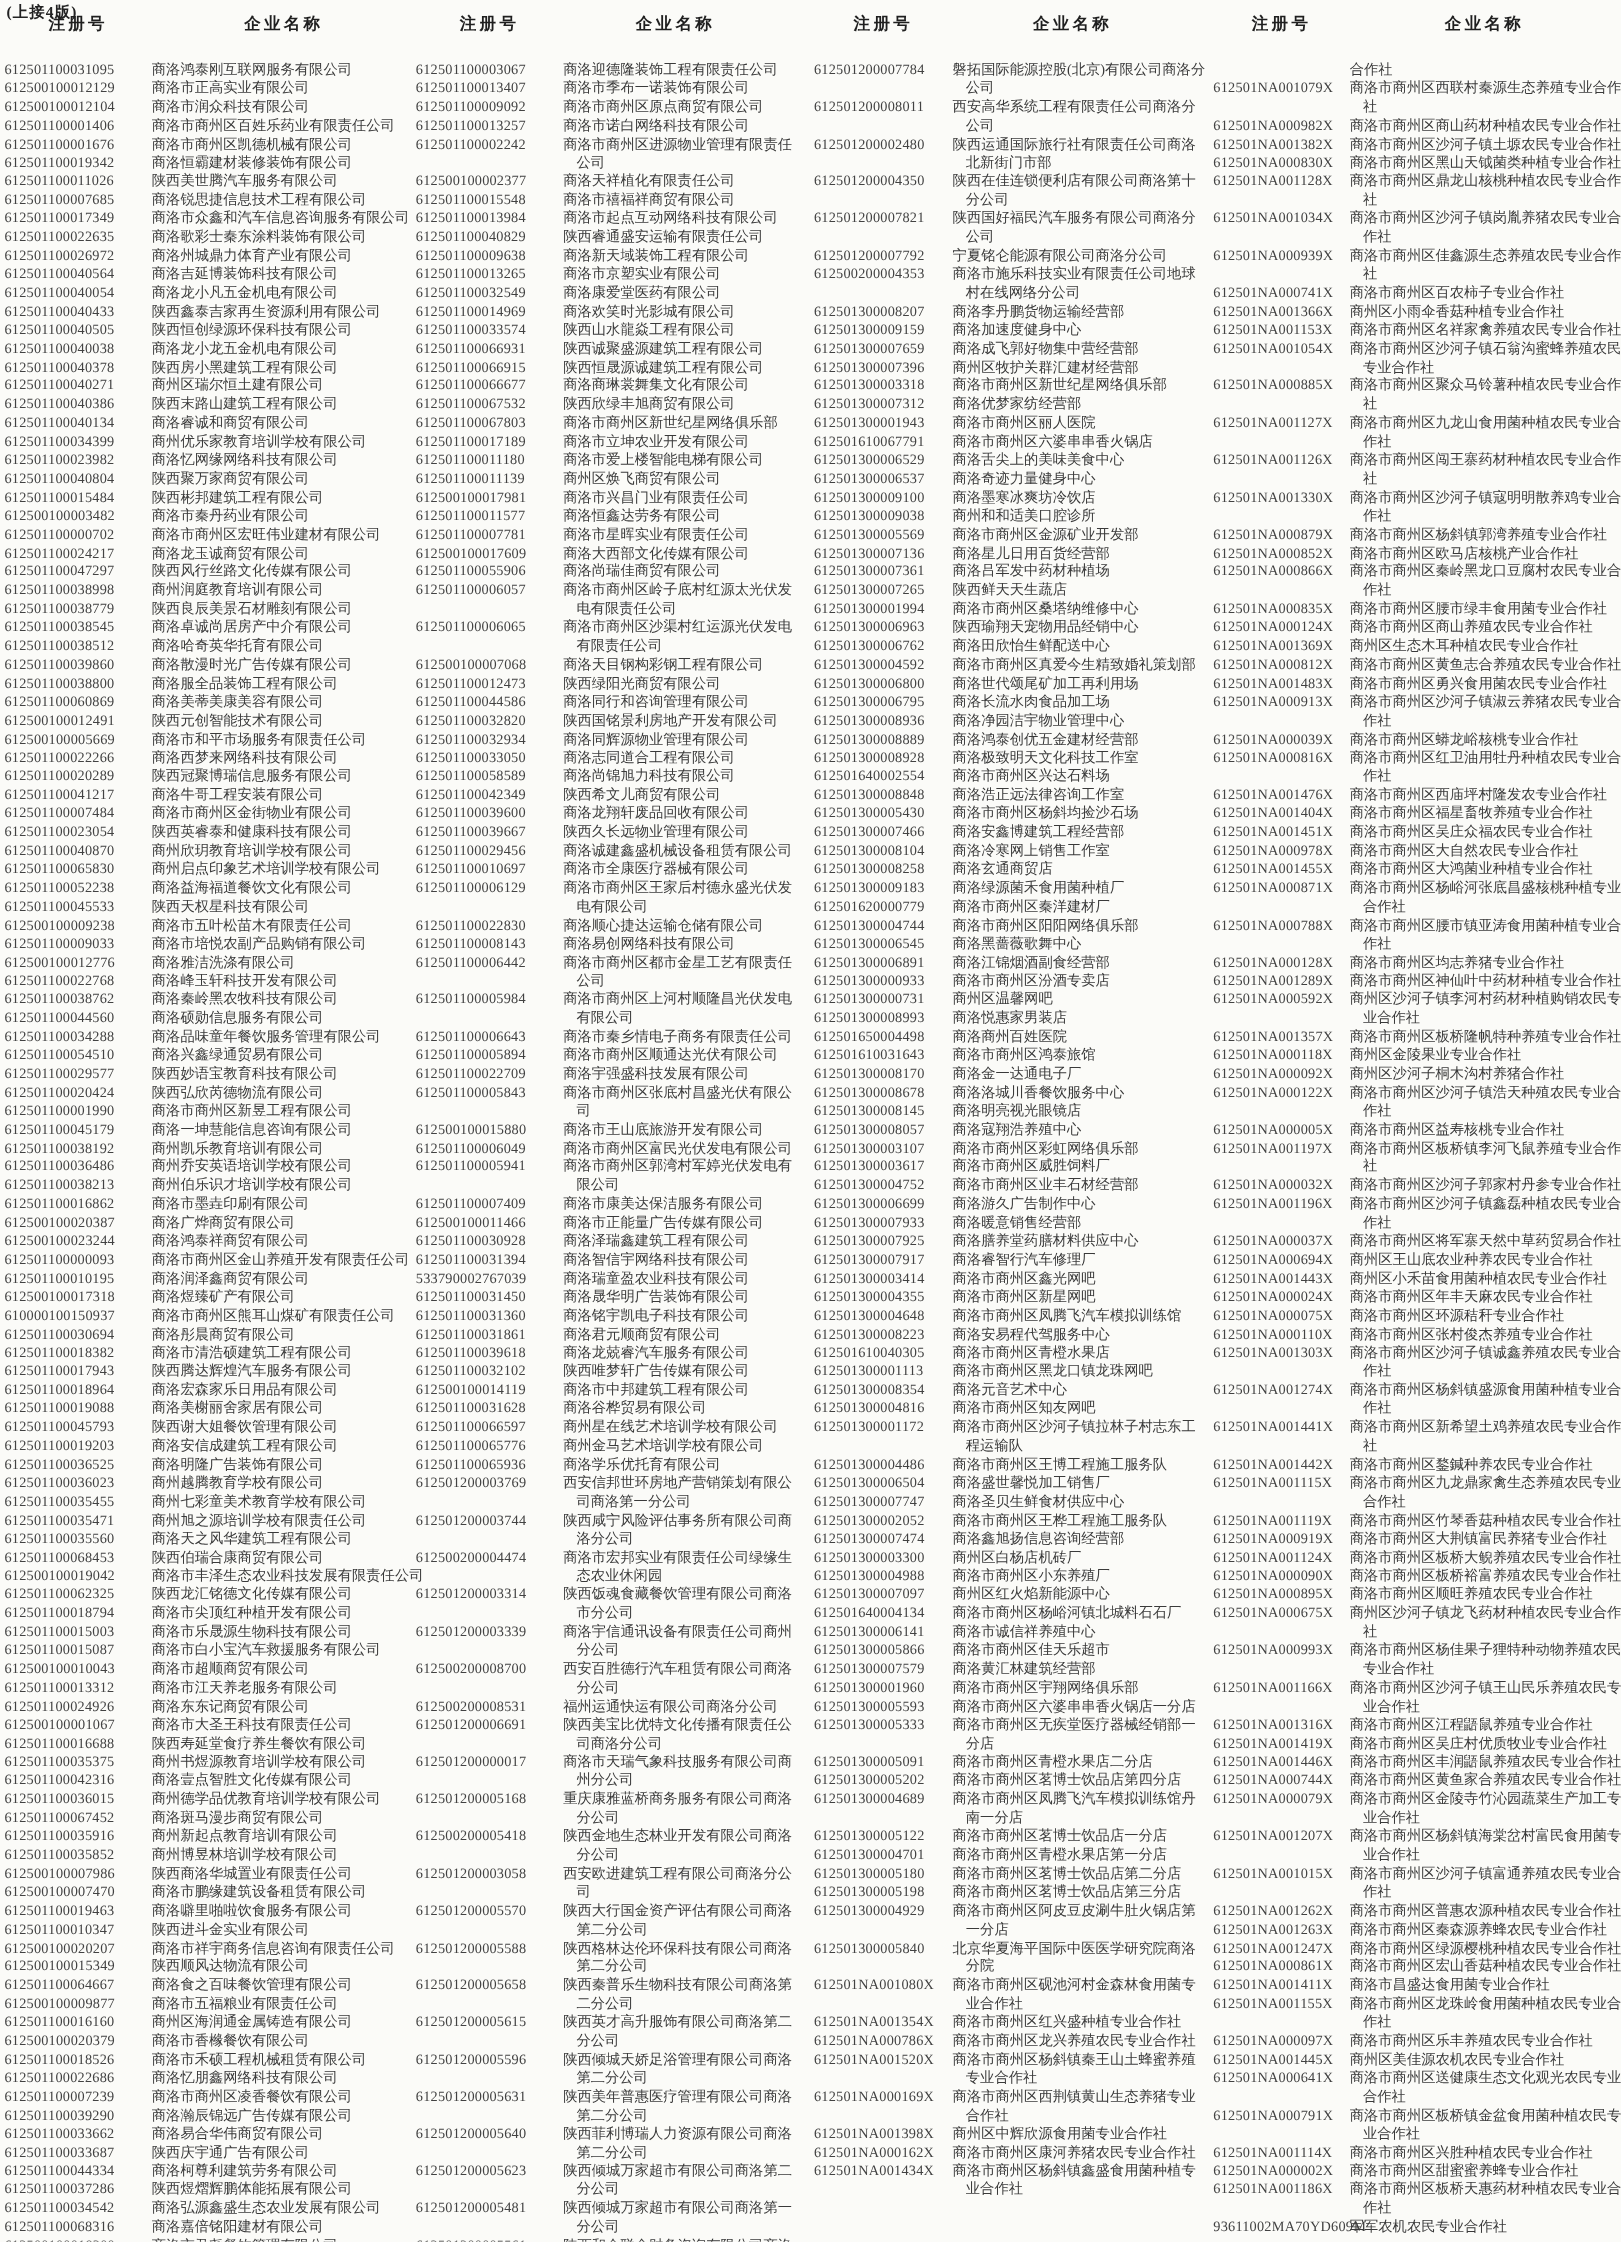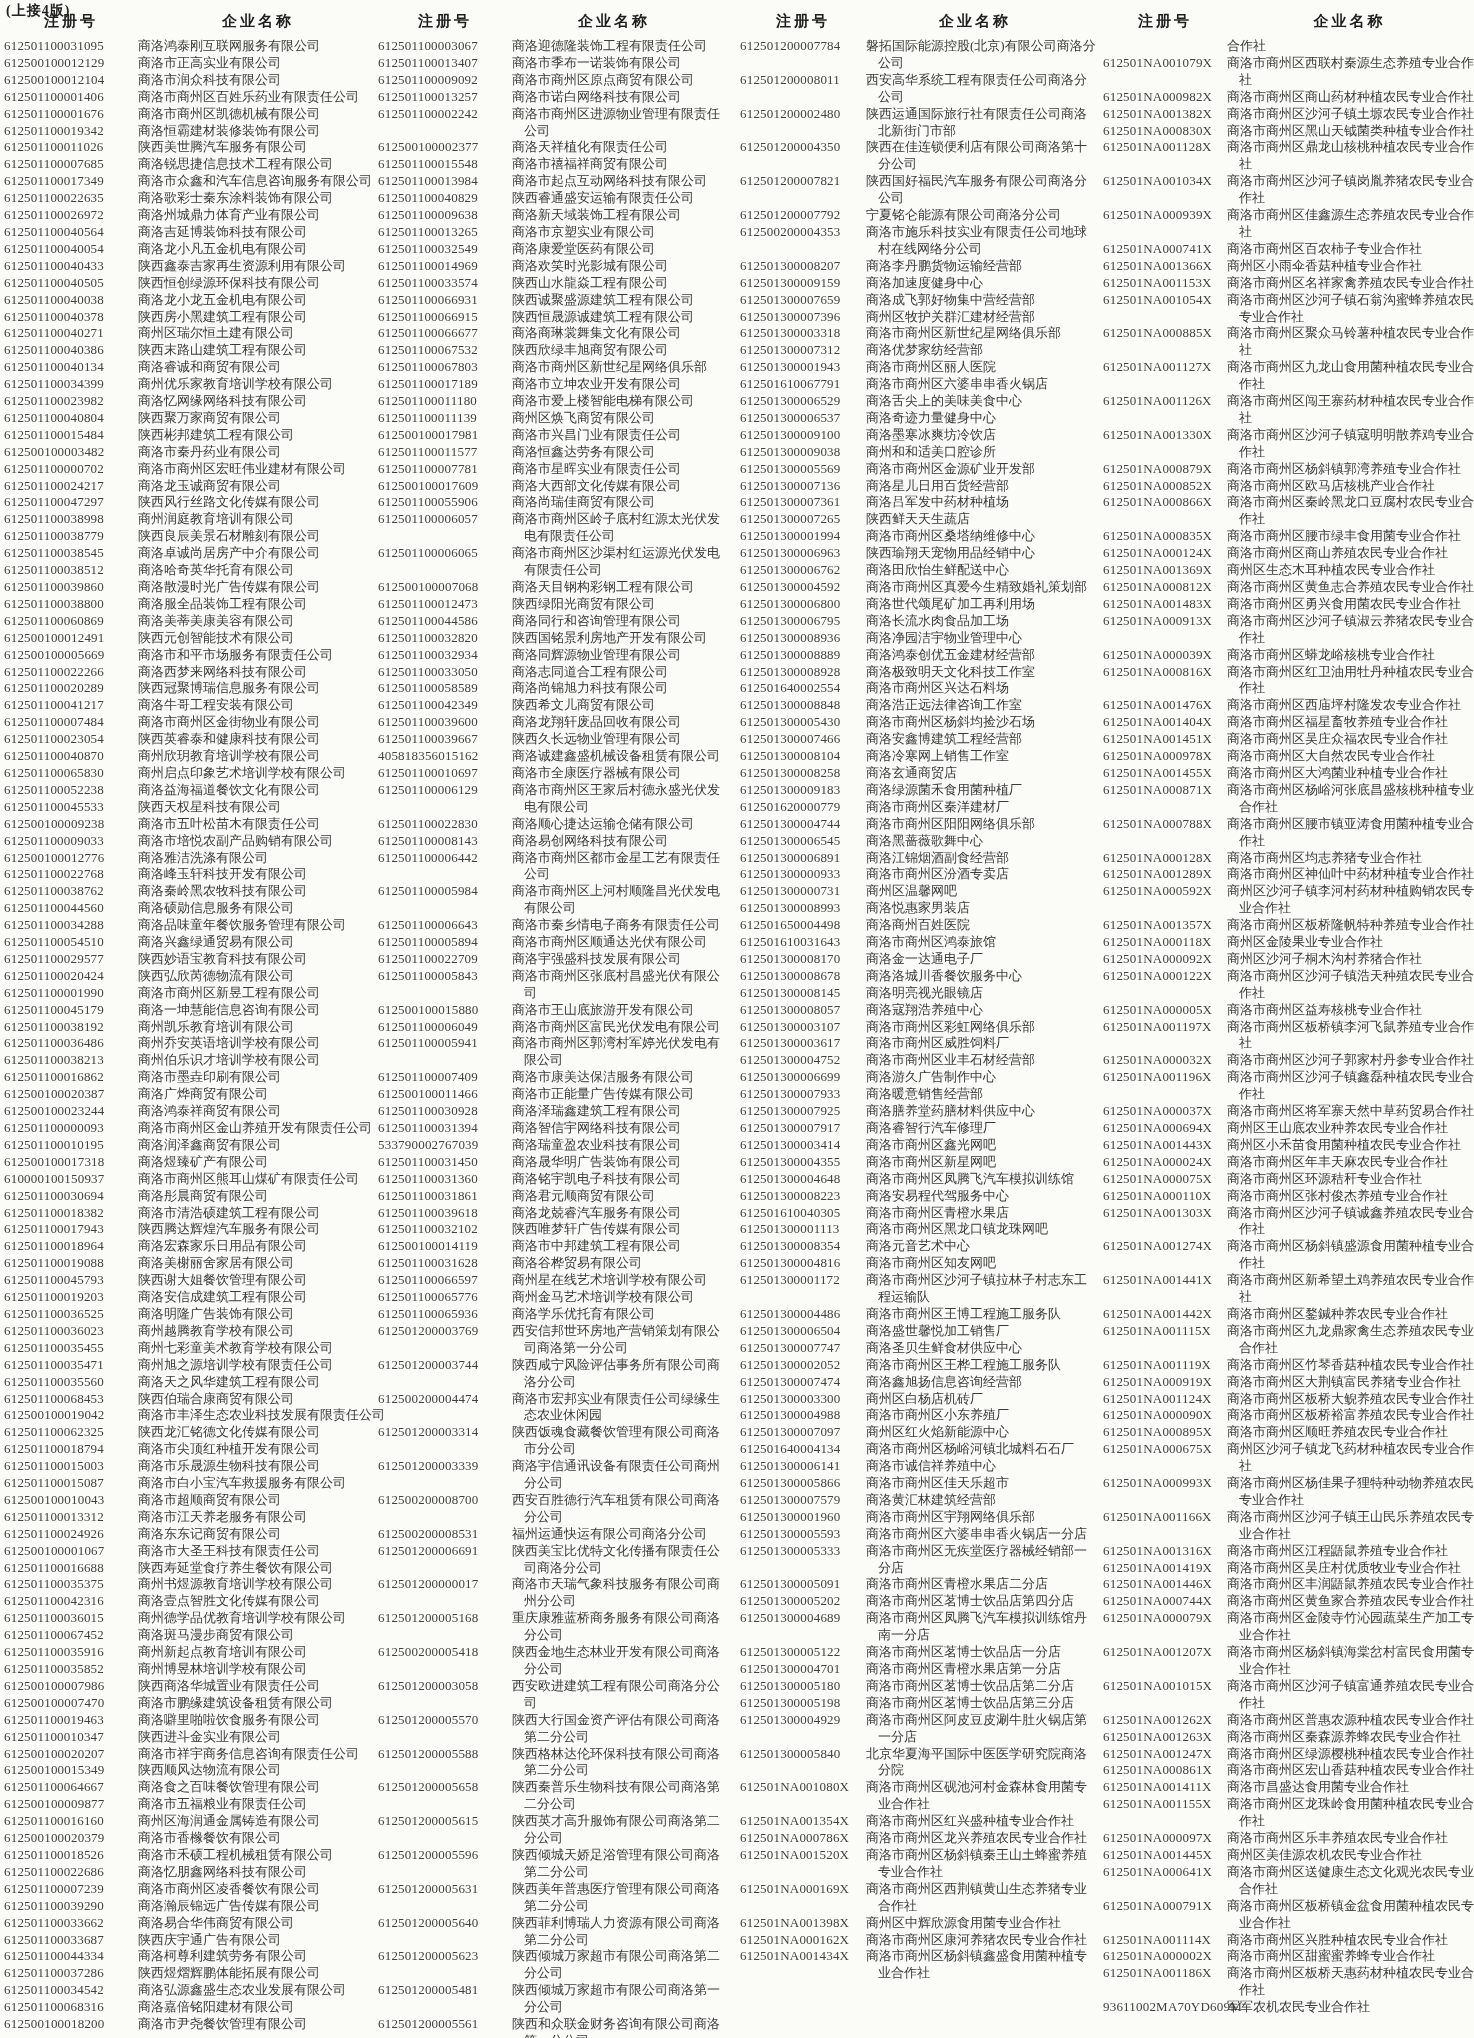--- a/index.html
+++ b/index.html
@@ -4,21 +4,21 @@
 <style>
   html,body{margin:0;padding:0;}
   body{
     width:1474px;height:2038px;position:relative;overflow:hidden;
     background:#fbfbf8;color:#3a3a3a;
     font-family:"Liberation Serif","DejaVu Serif",serif;
   }
   .page{position:absolute;inset:0;border-radius:31px;}
   .note{position:absolute;left:6px;top:2px;font-size:14px;font-weight:bold;color:#222;letter-spacing:1px;}
   .col{position:absolute;top:12px;}
-  .colhead{display:flex;font-weight:bold;font-size:15px;color:#1f1f1f;margin-bottom:7px;}
+  .colhead{display:flex;font-weight:bold;font-size:15px;color:#1f1f1f;margin-bottom:24px;}
   .colhead span{text-align:center;letter-spacing:3px;}
   .rows{}
   .row{display:flex;align-items:flex-start;line-height:16.9px;}
   .reg{flex:none;font-size:13px;letter-spacing:0.2px;white-space:nowrap;color:#424242;}
   .name{font-size:13px;padding-left:12px;text-indent:-12px;color:#3a3a3a;}
   
   .c1{left:4px;}   .c1 .reg,.c1 .hreg{width:134px;} .c1 .name,.c1 .hname{width:240px;}
   .c1 .name{white-space:nowrap;padding-left:0;text-indent:0;}
   .c2{left:378px;} .c2 .reg,.c2 .hreg{width:134px;} .c2 .name,.c2 .hname{width:204px;}
   .c3{left:740px;} .c3 .reg,.c3 .hreg{width:126px;} .c3 .name,.c3 .hname{width:218px;}
@@ -667,21 +667,21 @@
         </div>
         <div class="row">
           <span class="reg">612501100039600</span>
           <span class="name">商洛龙翔轩废品回收有限公司</span>
         </div>
         <div class="row">
           <span class="reg">612501100039667</span>
           <span class="name">陕西久长远物业管理有限公司</span>
         </div>
         <div class="row">
-          <span class="reg">405818356015162</span>
+          <span class="reg">612501100029456</span>
           <span class="name">商洛诚建鑫盛机械设备租赁有限公司</span>
         </div>
         <div class="row">
           <span class="reg">612501100010697</span>
           <span class="name">商洛市全康医疗器械有限公司</span>
         </div>
         <div class="row">
           <span class="reg">612501100006129</span>
           <span class="name">商洛市商州区王家后村德永盛光伏发电有限公司</span>
         </div>

